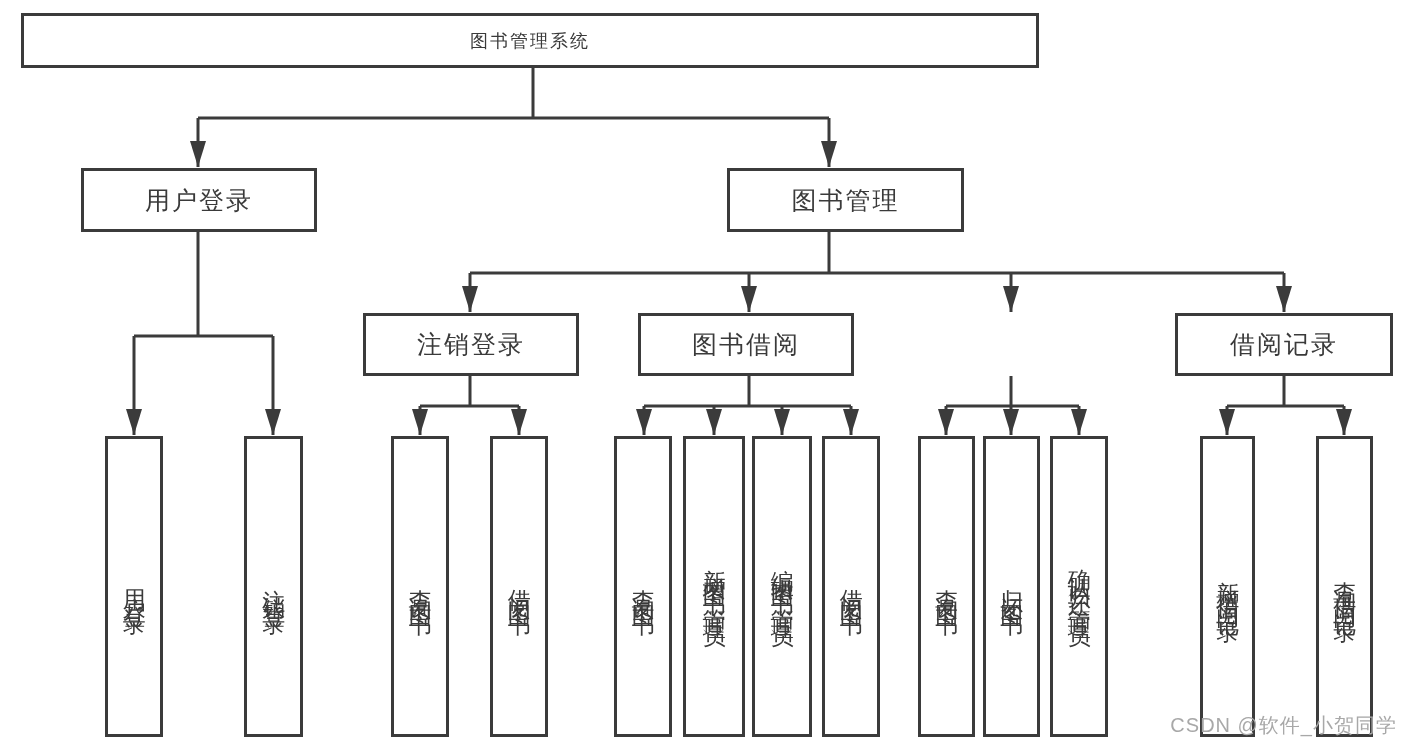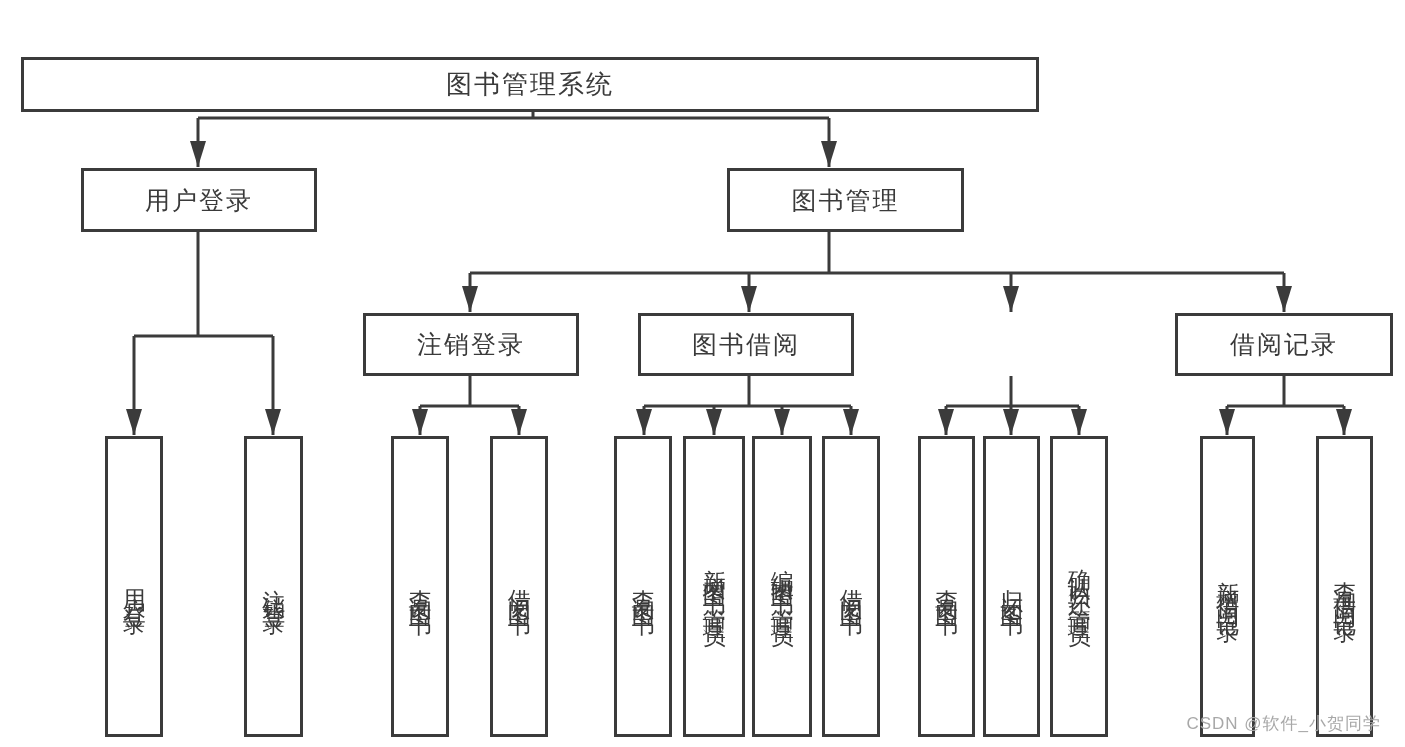--- a/index.html
+++ b/index.html
@@ -7,28 +7,28 @@
     position:relative;width:1405px;height:747px;background:#ffffff;
     font-family:"Liberation Sans","DejaVu Sans",sans-serif;color:#3a3a3a;overflow:hidden;
   }
   .wires{position:absolute;left:0;top:0;z-index:1;}
   .box{
     position:absolute;box-sizing:border-box;background:#ffffff;
     border:3px solid #3b3b3b;display:flex;align-items:center;justify-content:center;
     z-index:2;
   }
   .hbox{font-size:25px;letter-spacing:2px;white-space:nowrap;}
-  .root{font-size:26px;margin-top:44px;}
+  .root{font-size:18px;}
   .vbox{
     writing-mode:vertical-rl;
     font-size:23px;letter-spacing:8px;line-height:1.1;
   }
   .watermark{
-    position:absolute;right:24px;top:712px;z-index:3;
-    font-size:17px;letter-spacing:1px;color:#a8a8a8;white-space:nowrap;text-align:center;
+    position:absolute;right:8px;top:712px;z-index:3;
+    font-size:20px;letter-spacing:1px;color:#a8a8a8;white-space:nowrap;text-align:center;
   }
 </style>
 </head>
 <body>
 
 <div class="stage">
 
   <svg class="wires" width="1405" height="747" viewBox="0 0 1405 747">
     <defs>
       <marker id="ah" markerUnits="userSpaceOnUse" markerWidth="26" markerHeight="16" refX="26" refY="8" orient="auto">

